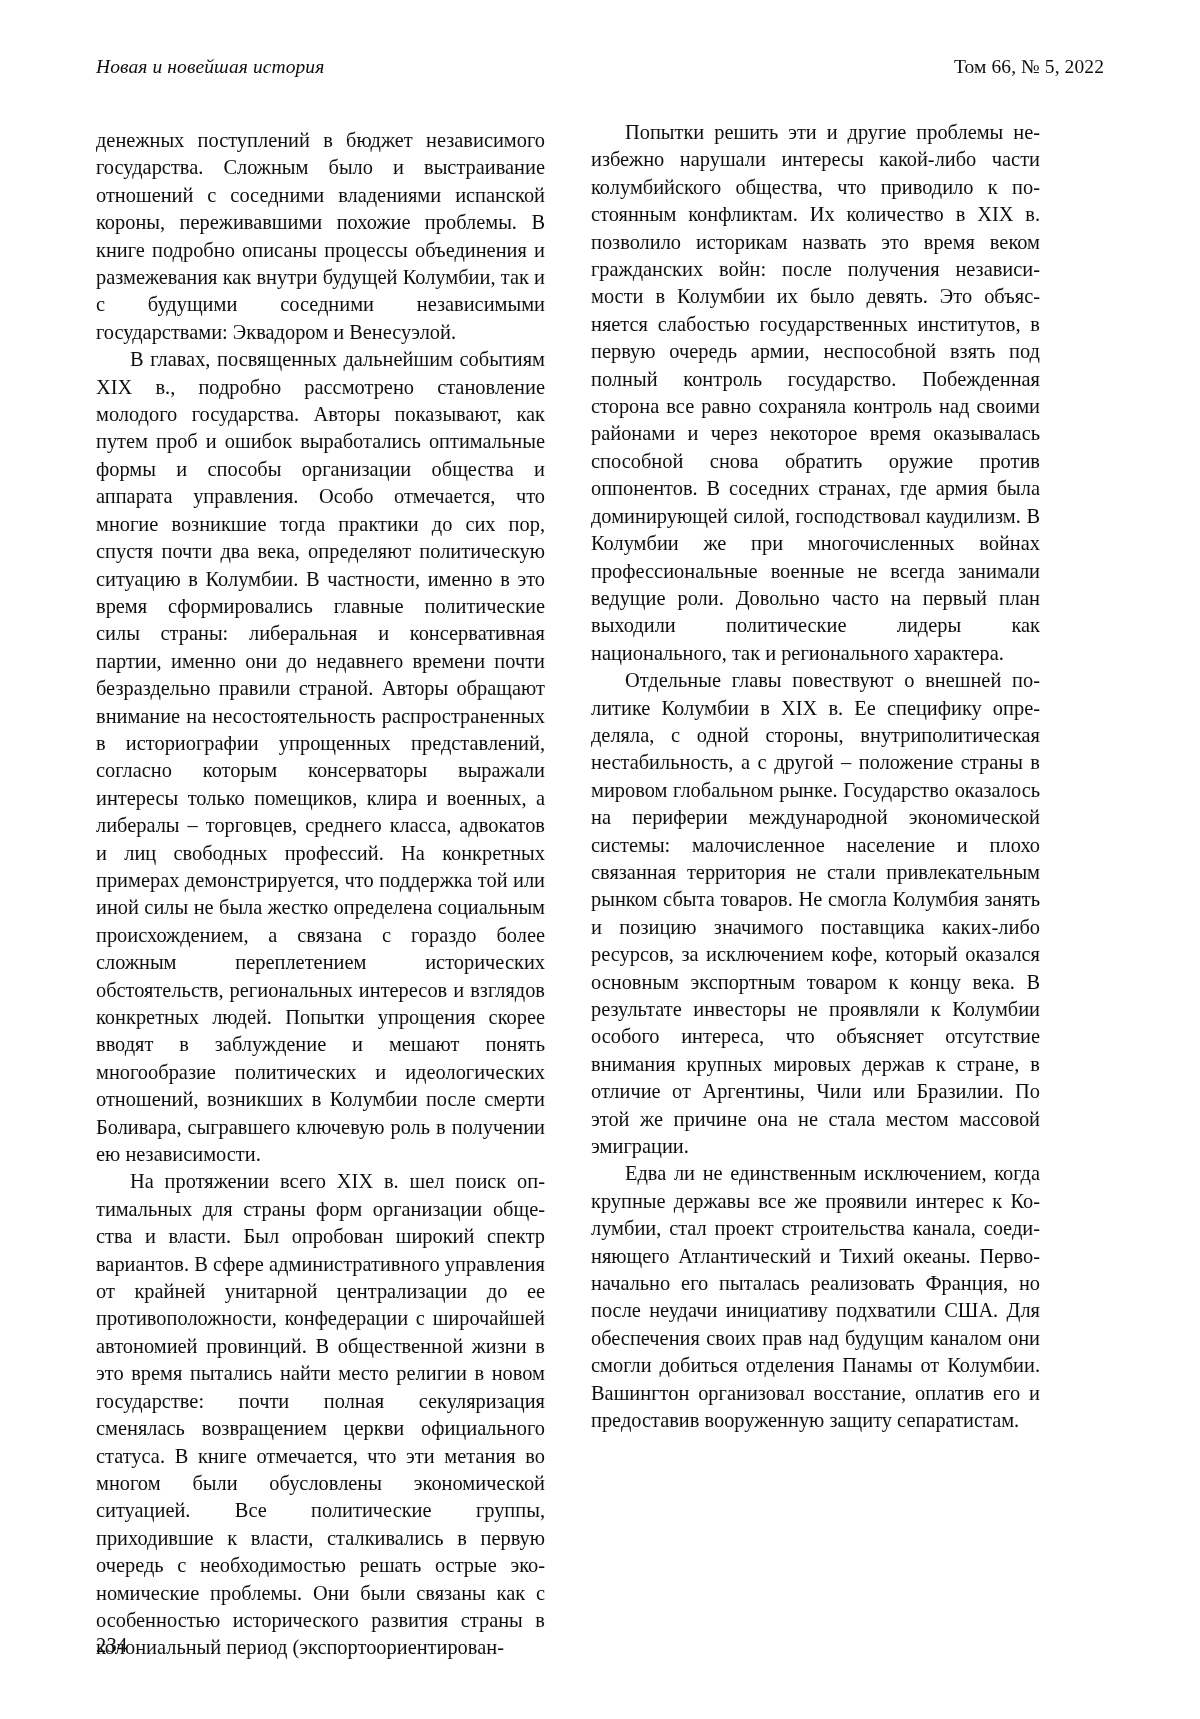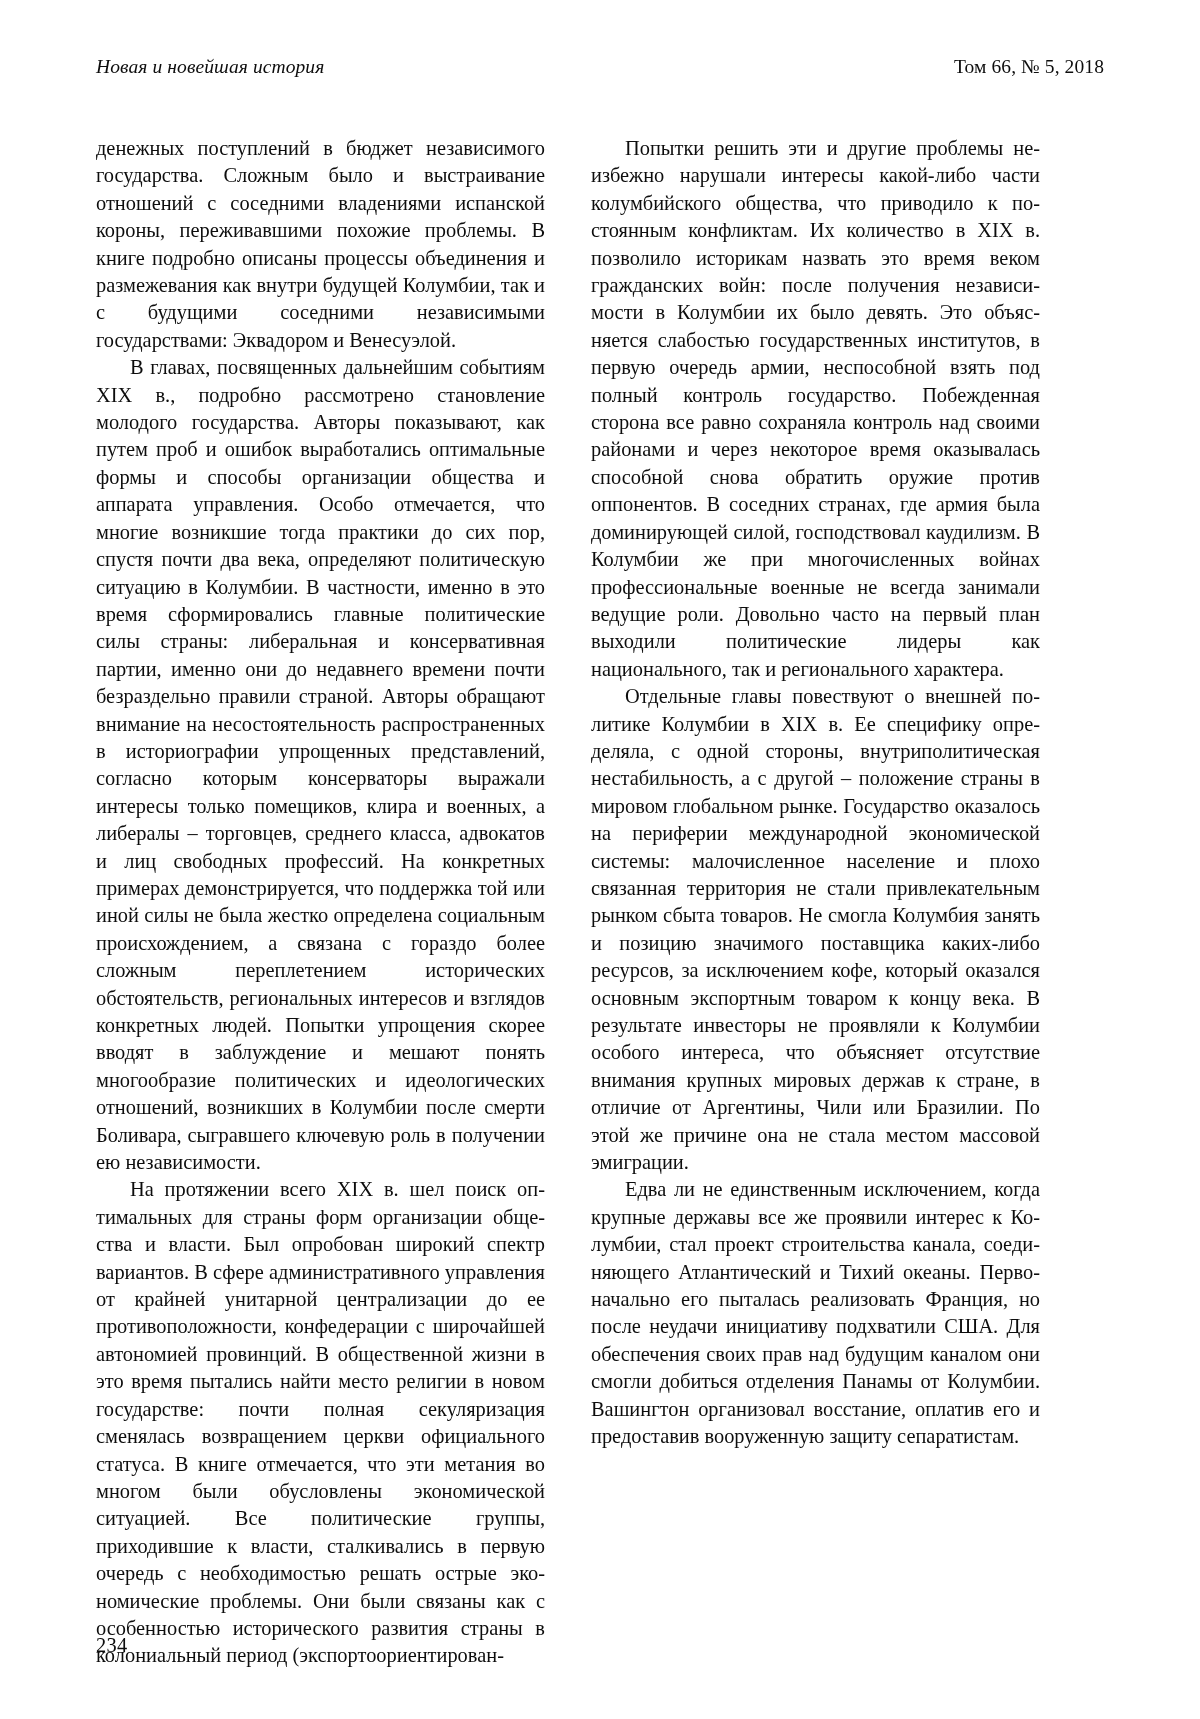--- a/index.html
+++ b/index.html
@@ -20,21 +20,21 @@
     width: 1200px;
     height: 1719px;
     box-sizing: border-box;
     padding: 56px 96px 40px 96px;
   }
   .running-head {
     display: flex;
     justify-content: space-between;
     align-items: baseline;
     font-size: 19.5px;
-    margin-bottom: 57px;
+    margin-bottom: 41px;
     letter-spacing: 0.1px;
   }
   .running-head .journal {
     font-style: italic;
   }
   .running-head .issue {
     font-style: normal;
   }
   .columns {
     display: flex;
@@ -48,37 +48,38 @@
     margin: 0;
     font-size: 20.4px;
     line-height: 27.4px;
     text-align: justify;
     text-justify: inter-word;
     hyphens: manual;
     text-indent: 34px;
   }
   p.body-par.cont {
     text-indent: 0;
+    margin-top: 8px;
   }
   .folio {
     position: absolute;
     left: 96px;
     bottom: 62px;
     font-size: 20.4px;
     letter-spacing: 0.3px;
   }
 </style>
 </head>
 <body>
 
 <div class="page">
 
   <div class="running-head">
     <div class="journal">Новая и новейшая история</div>
-    <div class="issue">Том 66, № 5, 2018</div>
+    <div class="issue">Том 66, № 5, 2022</div>
   </div>
 
   <div class="columns">
 
     <div class="col">
       <p class="body-par cont">денежных поступлений в бюджет независимо­го государства. Сложным было и выстраивание отношений с соседними владениями испанской короны, переживавшими похожие проблемы. В книге подробно описаны процессы объедине­ния и размежевания как внутри будущей Колум­бии, так и с будущими соседними независимы­ми государствами: Эквадором и Венесуэлой.</p>
       <p class="body-par">В главах, посвященных дальнейшим собы­тиям XIX в., подробно рассмотрено становление молодого государства. Авторы показывают, как путем проб и ошибок выработались оптималь­ные формы и способы организации общества и аппарата управления. Особо отмечается, что многие возникшие тогда практики до сих пор, спустя почти два века, определяют политиче­скую ситуацию в Колумбии. В частности, имен­но в это время сформировались главные поли­тические силы страны: либеральная и консерва­тивная партии, именно они до недавнего време­ни почти безраздельно правили страной. Авторы обращают внимание на несостоятельность рас­пространенных в историографии упрощенных представлений, согласно которым консервато­ры выражали интересы только помещиков, кли­ра и военных, а либералы – торговцев, среднего класса, адвокатов и лиц свободных профессий. На конкретных примерах демонстрируется, что поддержка той или иной силы не была жест­ко определена социальным происхождением, а связана с гораздо более сложным переплете­нием исторических обстоятельств, региональ­ных интересов и взглядов конкретных людей. Попытки упрощения скорее вводят в заблужде­ние и мешают понять многообразие политиче­ских и идеологических отношений, возникших в Колумбии после смерти Боливара, сыгравшего ключевую роль в получении ею независимости.</p>
       <p class="body-par">На протяжении всего XIX в. шел поиск оп­тимальных для страны форм организации обще­ства и власти. Был опробован широкий спектр вариантов. В сфере административного управле­ния от крайней унитарной централизации до ее противоположности, конфедерации с широчай­шей автономией провинций. В общественной жизни в это время пытались найти место рели­гии в новом государстве: почти полная секуля­ризация сменялась возвращением церкви офи­циального статуса. В книге отмечается, что эти метания во многом были обусловлены эконо­мической ситуацией. Все политические группы, приходившие к власти, сталкивались в первую очередь с необходимостью решать острые эко­номические проблемы. Они были связаны как с особенностью исторического развития страны в колониальный период (экспортоориентирован-</p>
     </div>
 

